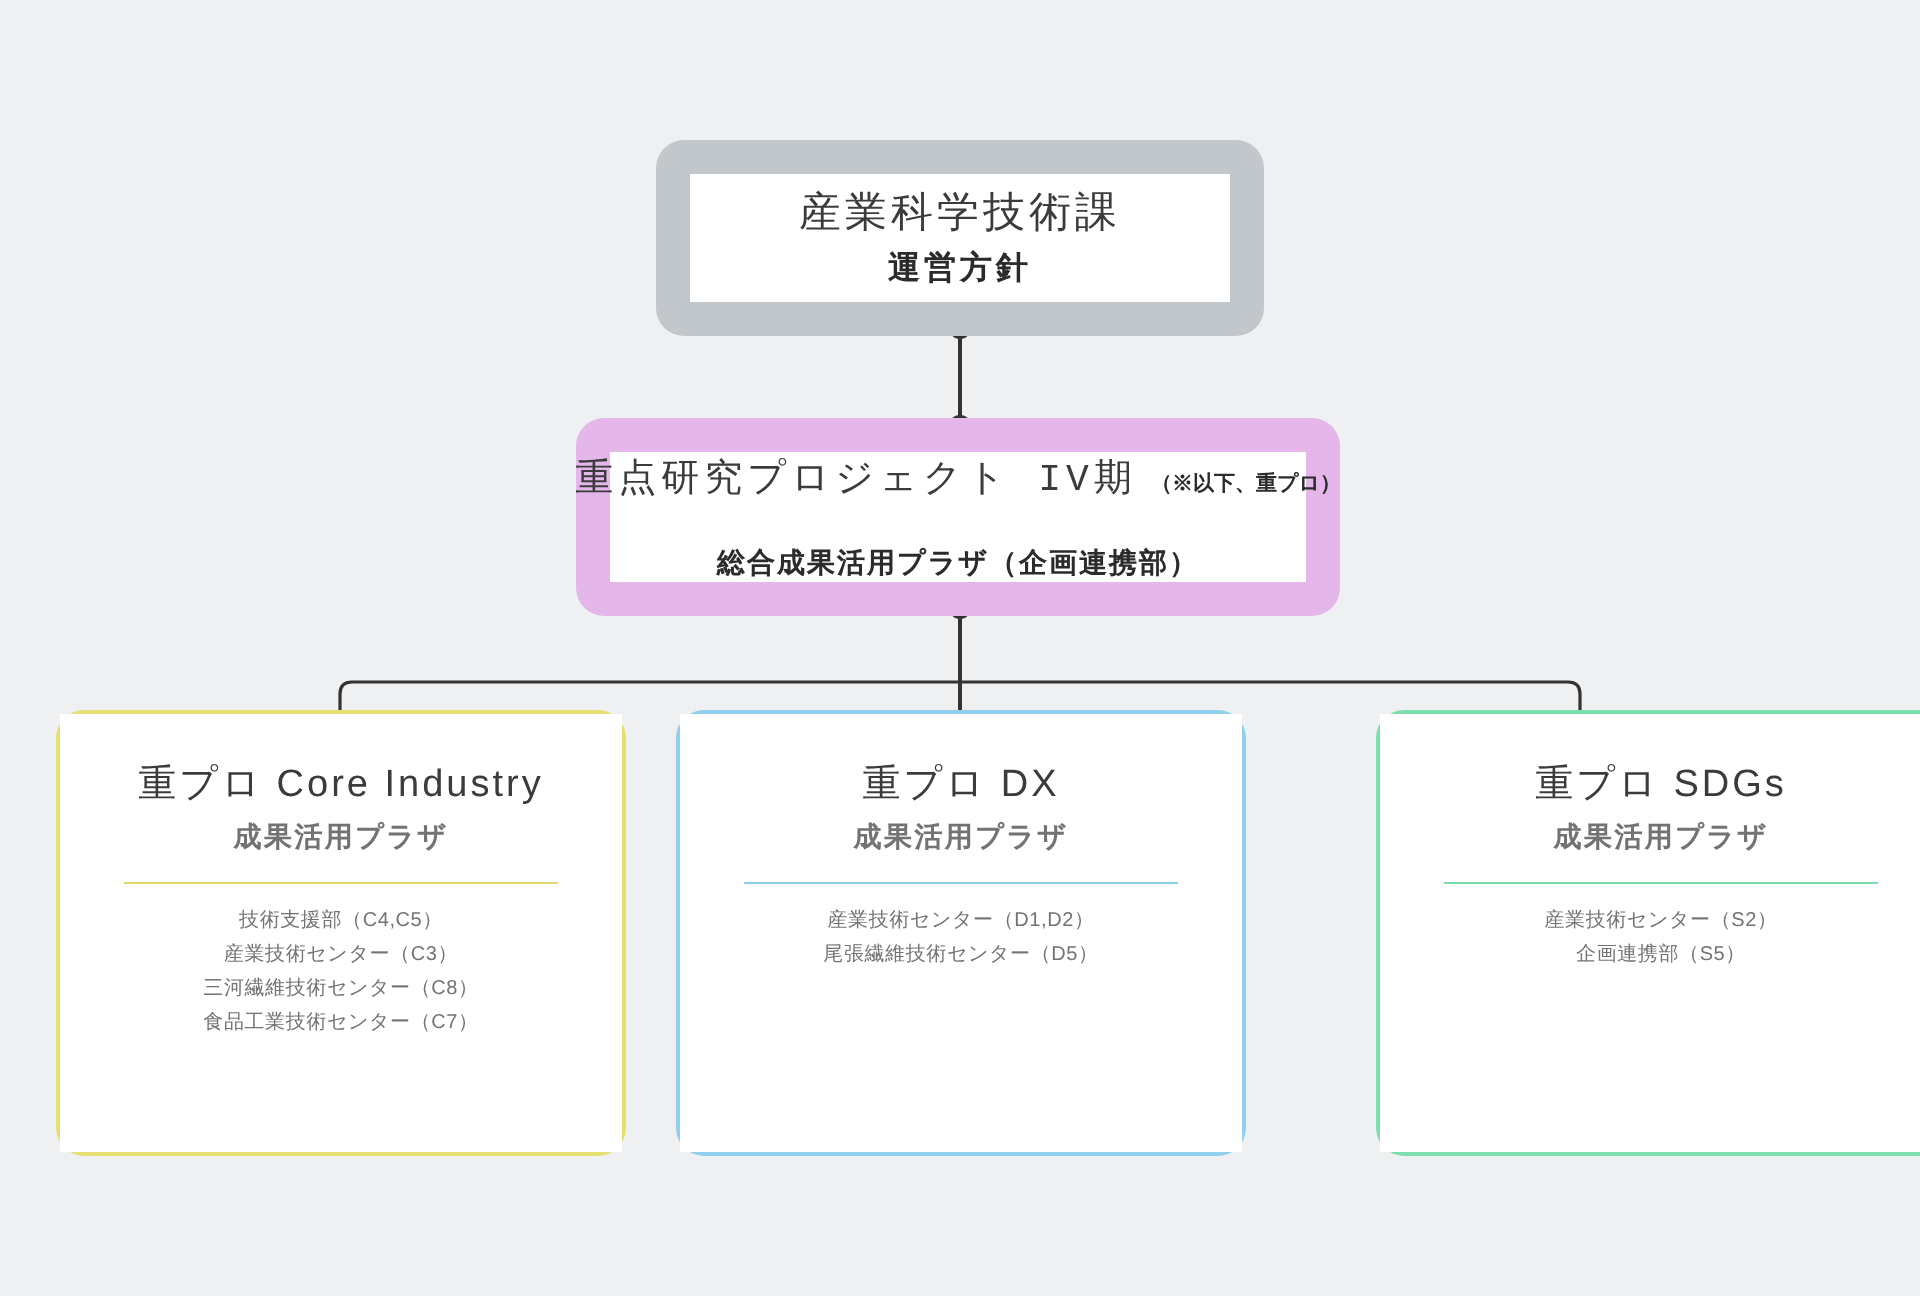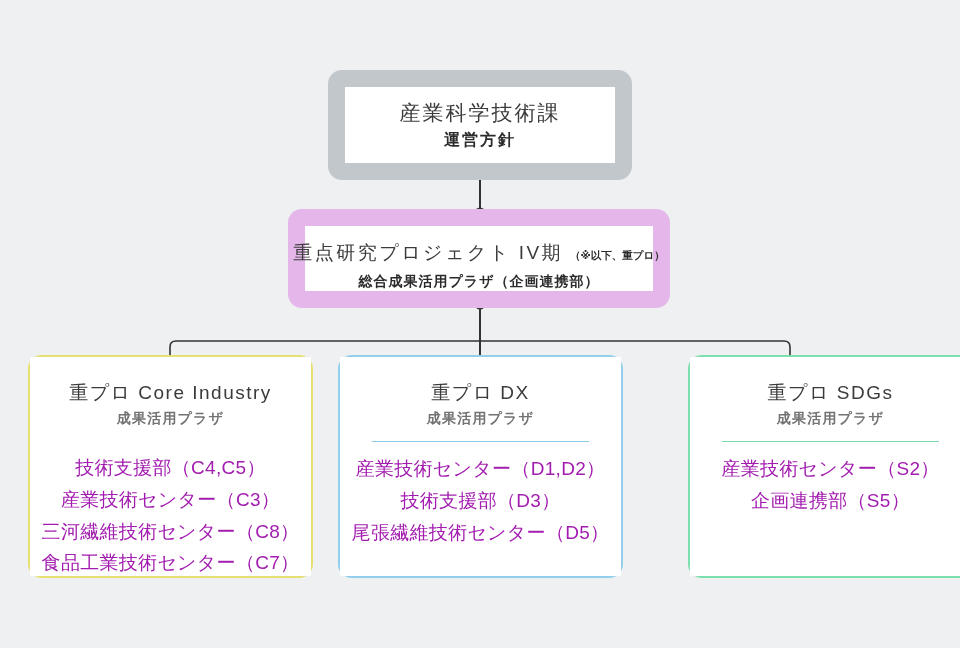--- a/index.html
+++ b/index.html
@@ -27,41 +27,41 @@
   .node .inner {
     background: #ffffff;
     width: 100%;
     display: flex;
     flex-direction: column;
     align-items: center;
   }
 
   
   #node-top {
-    left: 328px; top: 70px; width: 304px; height: 110px;
+    left: 328px; top: 70px; width: 304px; height: 98px;
     background: #c2c7cc;
     padding: 17px;
   }
   #node-top .inner { justify-content: center; }
   .top-title {
     font-size: 21px; color: #3b3b3b; letter-spacing: 2px;
     line-height: 1.3;
   }
   .top-sub {
     font-size: 16px; color: #2b2b2b; font-weight: bold;
     letter-spacing: 2px; margin-top: 4px;
   }
 
   
   #node-mid {
     left: 288px; top: 209px; width: 382px; height: 99px;
     background: #e4b6ea;
     padding: 17px;
   }
-  #node-mid .inner { justify-content: flex-end; position: relative; }
+  #node-mid .inner { justify-content: space-between; position: relative; font-family: Liberation Mono, monospace; }
   .mid-title-row {
     display: flex; align-items: baseline; justify-content: center;
     white-space: nowrap;
   }
   .mid-title {
     font-size: 19px; color: #3b3b3b; letter-spacing: 2.5px;
   }
   .mid-note {
     font-size: 10.5px; color: #2b2b2b; font-weight: bold;
     letter-spacing: 0px; margin-left: 7px;
@@ -89,21 +89,21 @@
     letter-spacing: 1.2px; margin-top: 5px;
   }
   .b-divider {
     width: 77%; height: 1.5px; margin: 13px 0 11px 0;
     border: 0;
   }
   .b-list {
     list-style: none; text-align: center;
   }
   .b-list li {
-    font-size: 19px; color: #a21caf;
+    font-size: 10px; color: #737373;
     letter-spacing: 0.3px; line-height: 1.68;
     white-space: nowrap;
   }
 
   #node-c1 { left: 28px;  background: #e5e071; }
   #node-c2 { left: 338px; background: #91cfec; }
   #node-c3 { left: 648px; background: #7edfae; }
 </style>
 </head>
 <body>
@@ -159,21 +159,20 @@
     </div>
   </div>
 
   <div class="node node-bottom" id="node-c2" style="background: rgb(145, 207, 236);">
     <div class="inner">
       <div class="b-title">重プロ DX</div>
       <div class="b-sub">成果活用プラザ</div>
       <hr class="b-divider" style="background: rgb(140, 203, 234);">
       <ul class="b-list">
         <li>産業技術センター（D1,D2）</li>
-        <li>技術支援部（D3）</li>
         <li>尾張繊維技術センター（D5）</li>
       </ul>
     </div>
   </div>
 
   <div class="node node-bottom" id="node-c3" style="background: rgb(126, 223, 174); margin-left: 40px;">
     <div class="inner">
       <div class="b-title">重プロ SDGs</div>
       <div class="b-sub">成果活用プラザ</div>
       <hr class="b-divider" style="background: rgb(122, 220, 171);">

